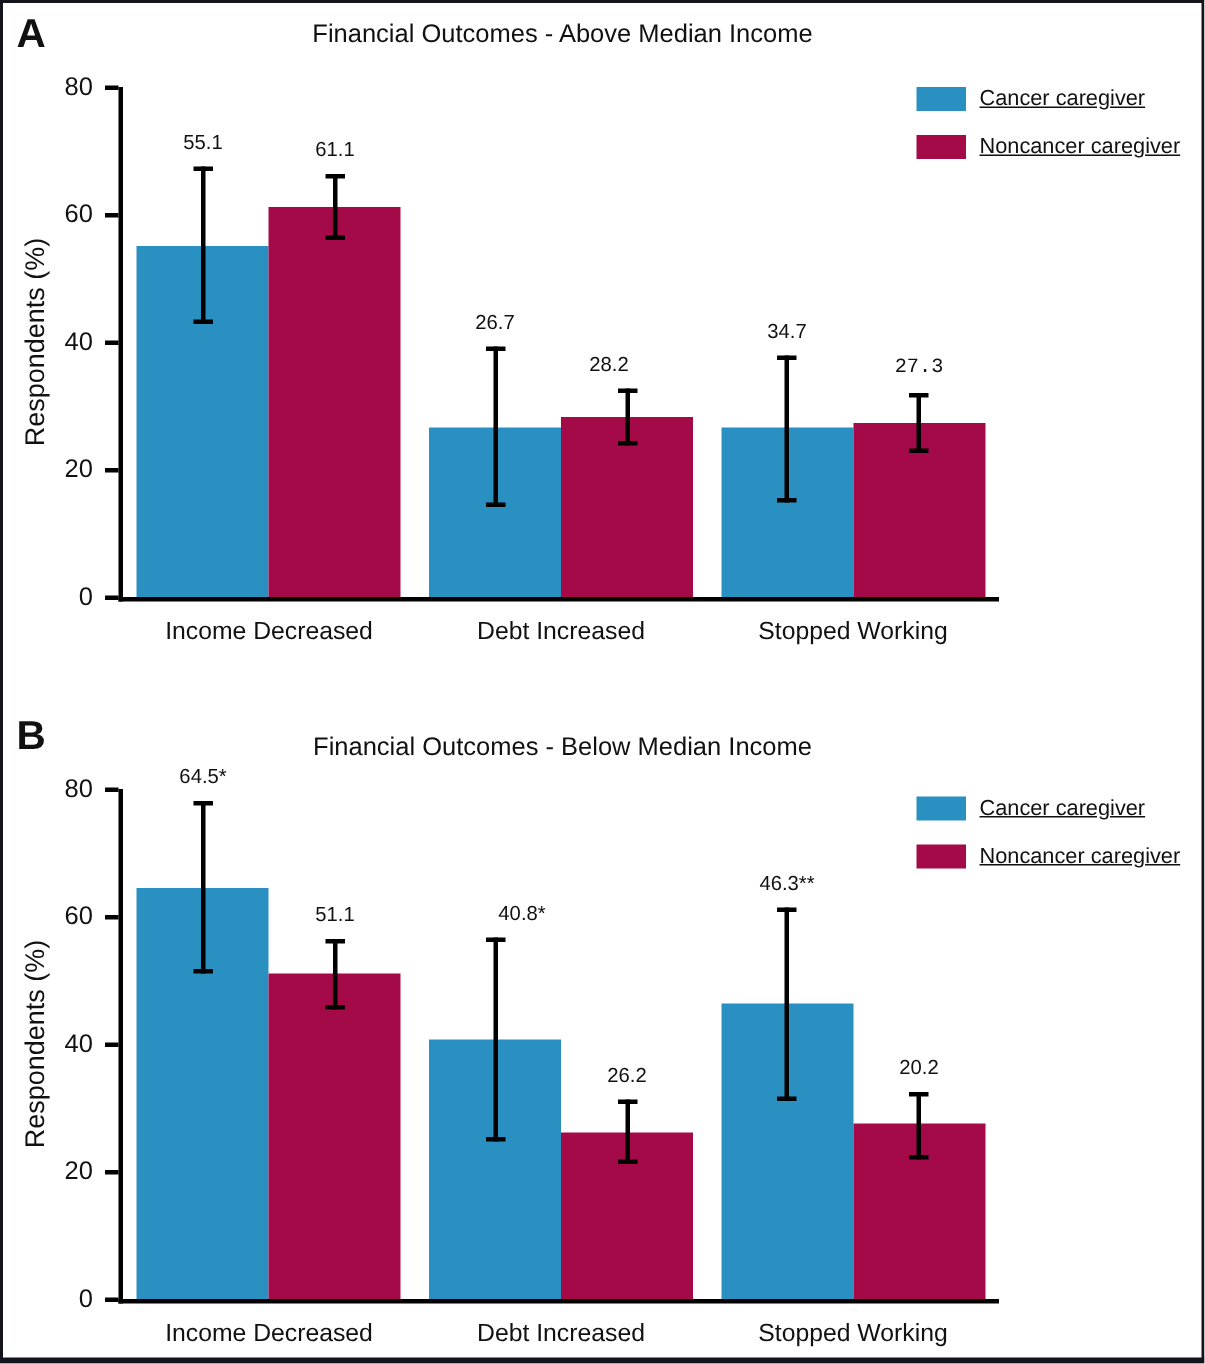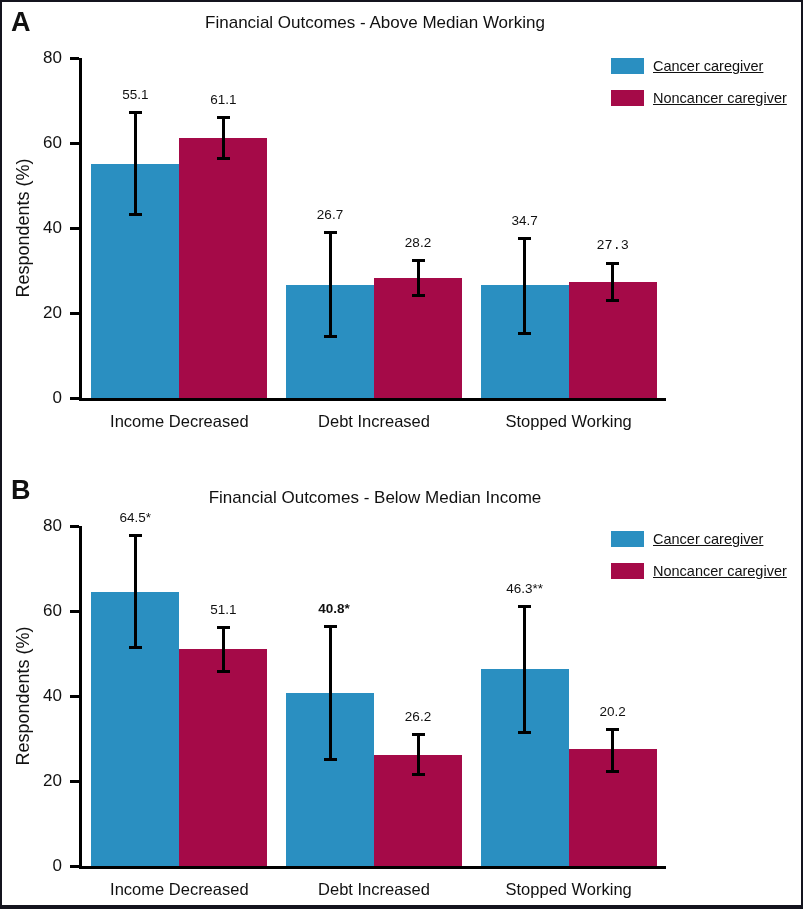--- a/index.html
+++ b/index.html
@@ -122,21 +122,21 @@
   .legend-swatch { width: 33px; height: 16px; flex: 0 0 auto; }
   .legend-label { font-size: 14.5px; white-space: nowrap; }
 </style>
 </head>
 <body>
 
 <div class="figure">
 
   <section class="panel panel-a">
     <div class="panel-letter">A</div>
-    <div class="panel-title">Financial Outcomes - Above Median Working</div>
+    <div class="panel-title">Financial Outcomes - Above Median Income</div>
     <div class="ylabel">Respondents (%)</div>
     <div class="plot">
         <div class="ytick-mark" style="bottom: -1.5px;"></div>
         <div class="ytick-label" style="bottom: -10px;">0</div>
         <div class="ytick-mark" style="bottom: 83.5px;"></div>
         <div class="ytick-label" style="bottom: 75px;">20</div>
         <div class="ytick-mark" style="bottom: 168.5px;"></div>
         <div class="ytick-label" style="bottom: 160px;">40</div>
         <div class="ytick-mark" style="bottom: 253.5px;"></div>
         <div class="ytick-label" style="bottom: 245px;">60</div>
@@ -156,21 +156,21 @@
         <div class="xcat-label" style="left: 182px;">Debt Increased</div>
         <div class="bar" style="left: 204px; width: 88px; height: 113.475px; background: rgb(42, 143, 193);"></div>
         <div class="err-line" style="left: 246.5px; bottom: 60.35px; height: 106.25px;"></div>
         <div class="err-cap" style="left: 241.5px; bottom: 60.35px;"></div>
         <div class="err-cap" style="left: 241.5px; bottom: 163.6px;"></div>
         <div class="value-label" style="left: 188px; bottom: 174.6px;">26.7</div>
         <div class="bar" style="left: 292px; width: 88px; height: 119.85px; background: rgb(165, 10, 72);"></div>
         <div class="err-line" style="left: 334.5px; bottom: 100.725px; height: 38.675px;"></div>
         <div class="err-cap" style="left: 329.5px; bottom: 100.725px;"></div>
         <div class="err-cap" style="left: 329.5px; bottom: 136.4px;"></div>
-        <div class="value-label" style="left: 276px; bottom: 147.4px;">28.2</div>
+        <div class="value-label" style="left: 264px; bottom: 147.4px;">28.2</div>
         <div class="xcat-label" style="left: 376.667px;">Stopped Working</div>
         <div class="bar" style="left: 398.667px; width: 88px; height: 112.625px; background: rgb(42, 143, 193);"></div>
         <div class="err-line" style="left: 441.167px; bottom: 63.325px; height: 98.175px;"></div>
         <div class="err-cap" style="left: 436.167px; bottom: 63.325px;"></div>
         <div class="err-cap" style="left: 436.167px; bottom: 158.5px;"></div>
         <div class="value-label" style="left: 382.667px; bottom: 169.5px;">34.7</div>
         <div class="bar" style="left: 486.667px; width: 88px; height: 116.025px; background: rgb(165, 10, 72);"></div>
         <div class="err-line" style="left: 529.167px; bottom: 96.05px; height: 40.375px;"></div>
         <div class="err-cap" style="left: 524.167px; bottom: 96.05px;"></div>
         <div class="err-cap" style="left: 524.167px; bottom: 133.425px;"></div>
@@ -212,21 +212,21 @@
         <div class="bar" style="left: 97.3333px; width: 88px; height: 217.175px; background: rgb(165, 10, 72);"></div>
         <div class="err-line" style="left: 139.833px; bottom: 192.95px; height: 47.175px;"></div>
         <div class="err-cap" style="left: 134.833px; bottom: 192.95px;"></div>
         <div class="err-cap" style="left: 134.833px; bottom: 237.125px;"></div>
         <div class="value-label" style="left: 81.3333px; bottom: 248.125px;">51.1</div>
         <div class="xcat-label" style="left: 182px;">Debt Increased</div>
         <div class="bar" style="left: 204px; width: 88px; height: 173.4px; background: rgb(42, 143, 193);"></div>
         <div class="err-line" style="left: 246.5px; bottom: 104.55px; height: 136px;"></div>
         <div class="err-cap" style="left: 241.5px; bottom: 104.55px;"></div>
         <div class="err-cap" style="left: 241.5px; bottom: 237.55px;"></div>
-        <div class="value-label" style="left: 192px; bottom: 248.55px; font-weight: bold;">40.8*</div>
+        <div class="value-label" style="left: 206px; bottom: 248.55px;">40.8*</div>
         <div class="bar" style="left: 292px; width: 88px; height: 111.35px; background: rgb(165, 10, 72);"></div>
         <div class="err-line" style="left: 334.5px; bottom: 90.1px; height: 42.5px;"></div>
         <div class="err-cap" style="left: 329.5px; bottom: 90.1px;"></div>
         <div class="err-cap" style="left: 329.5px; bottom: 129.6px;"></div>
         <div class="value-label" style="left: 276px; bottom: 140.6px;">26.2</div>
         <div class="xcat-label" style="left: 376.667px;">Stopped Working</div>
         <div class="bar" style="left: 398.667px; width: 88px; height: 196.775px; background: rgb(42, 143, 193);"></div>
         <div class="err-line" style="left: 441.167px; bottom: 132.175px; height: 128.775px;"></div>
         <div class="err-cap" style="left: 436.167px; bottom: 132.175px;"></div>
         <div class="err-cap" style="left: 436.167px; bottom: 257.95px;"></div>

